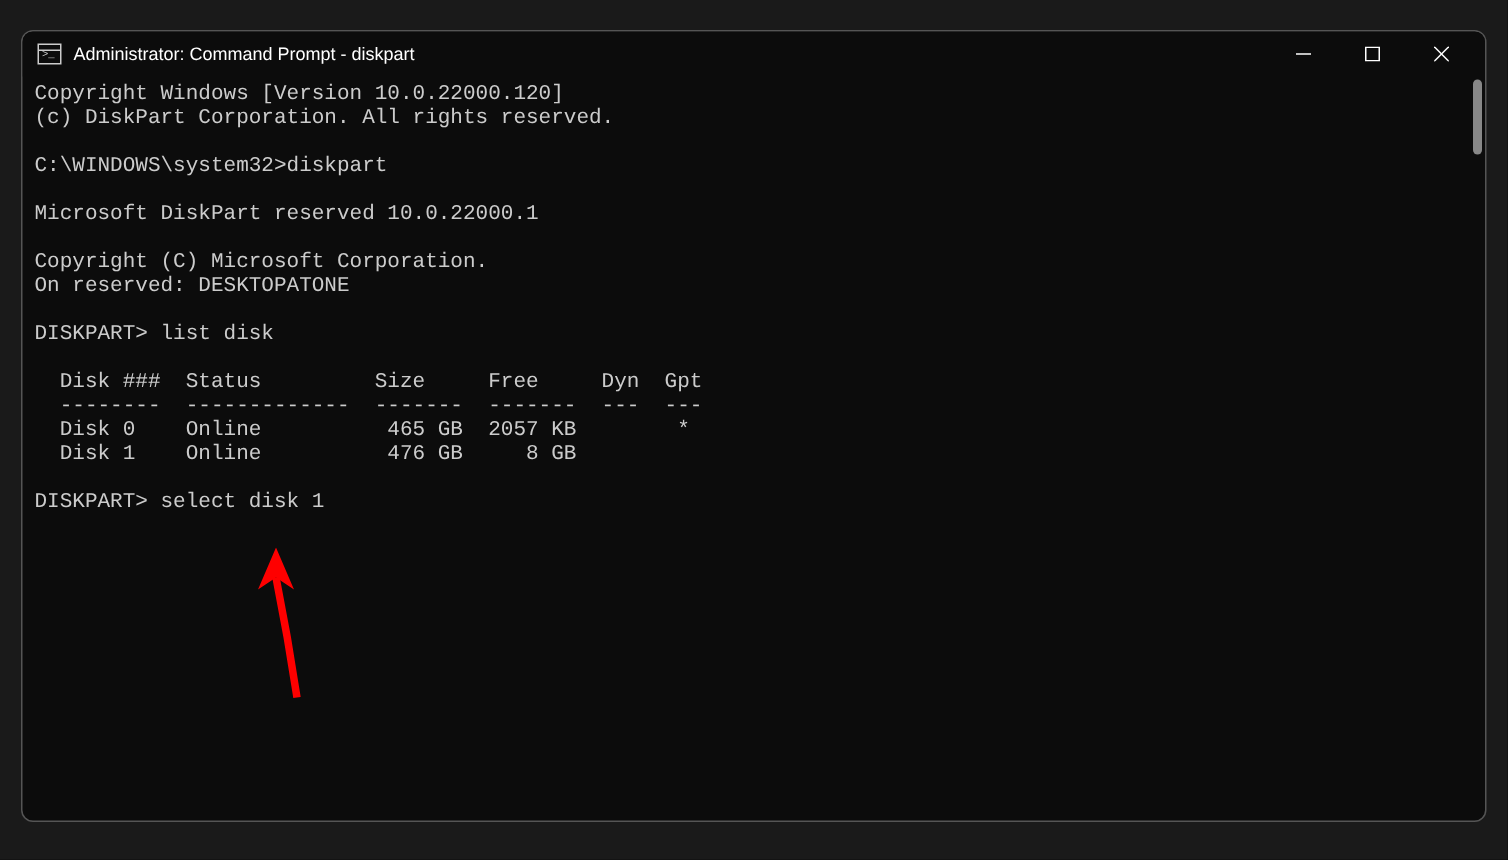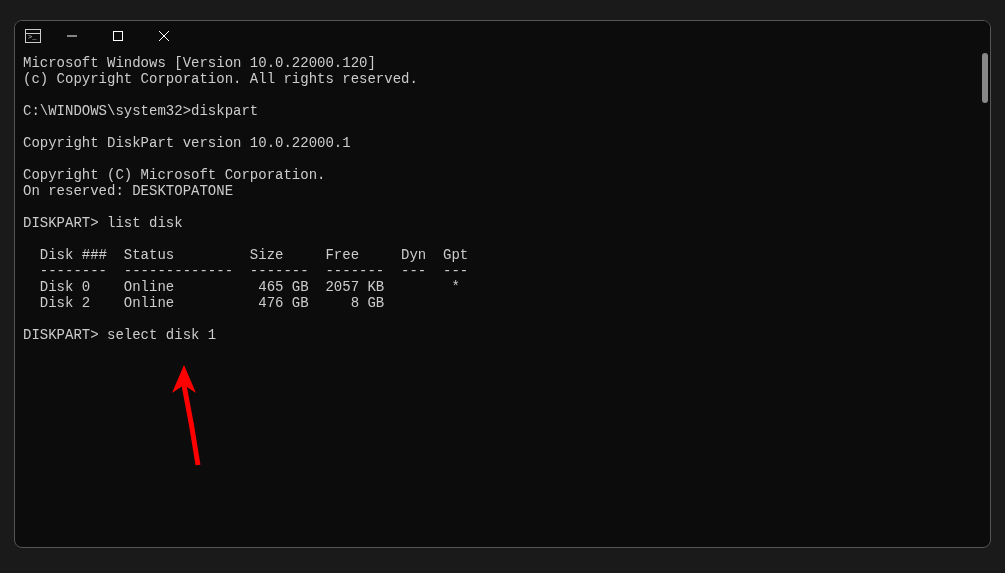--- a/index.html
+++ b/index.html
@@ -112,55 +112,56 @@
     }
   </style>
 </head>
 <body>
 
 <div class="window">
   <div class="titlebar">
     <div class="titlebar-icon">
       <span class="titlebar-icon-text">&gt;_</span>
     </div>
+    <div class="title-text">Administrator: Command Prompt - diskpart</div>
     <div class="window-controls">
       <div class="win-btn">
         <svg width="10" height="10" viewBox="0 0 10 10">
             <line x1="0" y1="5" x2="10" y2="5" stroke-width="1"></line>
           </svg>
       </div>
       <div class="win-btn">
         <svg width="10" height="10" viewBox="0 0 10 10">
             <rect x="0.5" y="0.5" width="9" height="9" stroke-width="1"></rect>
           </svg>
       </div>
       <div class="win-btn">
         <svg width="10" height="10" viewBox="0 0 10 10">
             <line x1="0" y1="0" x2="10" y2="10" stroke-width="1"></line>
             <line x1="10" y1="0" x2="0" y2="10" stroke-width="1"></line>
           </svg>
       </div>
     </div>
   </div>
-  <div class="terminal-body"><span>Microsoft Windows [Version 10.0.22000.120]</span>
-<span>(c) Copyright Corporation. All rights reserved.</span>
+  <div class="terminal-body"><span>Copyright Windows [Version 10.0.22000.120]</span>
+<span>(c) DiskPart Corporation. All rights reserved.</span>
 <span></span>
 <span>C:\WINDOWS\system32&gt;diskpart</span>
 <span></span>
-<span>Copyright DiskPart version 10.0.22000.1</span>
+<span>Microsoft DiskPart reserved 10.0.22000.1</span>
 <span></span>
 <span>Copyright (C) Microsoft Corporation.</span>
 <span>On reserved: DESKTOPATONE</span>
 <span></span>
 <span>DISKPART&gt; list disk</span>
 <span></span>
 <span>  Disk ###  Status         Size     Free     Dyn  Gpt</span>
 <span>  --------  -------------  -------  -------  ---  ---</span>
 <span>  Disk 0    Online          465 GB  2057 KB        *</span>
-<span>  Disk 2    Online          476 GB     8 GB</span>
+<span>  Disk 1    Online          476 GB     8 GB</span>
 <span></span>
 <span>DISKPART&gt; select disk 1</span></div>
   <div class="scrollbar"></div>
 </div>
 
 <svg class="arrow-annotation" width="60" height="110" viewBox="0 0 60 110">
   <path d="M 38 100 Q 32 60 24 20" stroke="#ff0000" stroke-width="5" fill="none"></path>
   <path d="M 24 0 L 12 28 L 24 20 L 36 28 Z" fill="#ff0000"></path>
 </svg>
 

